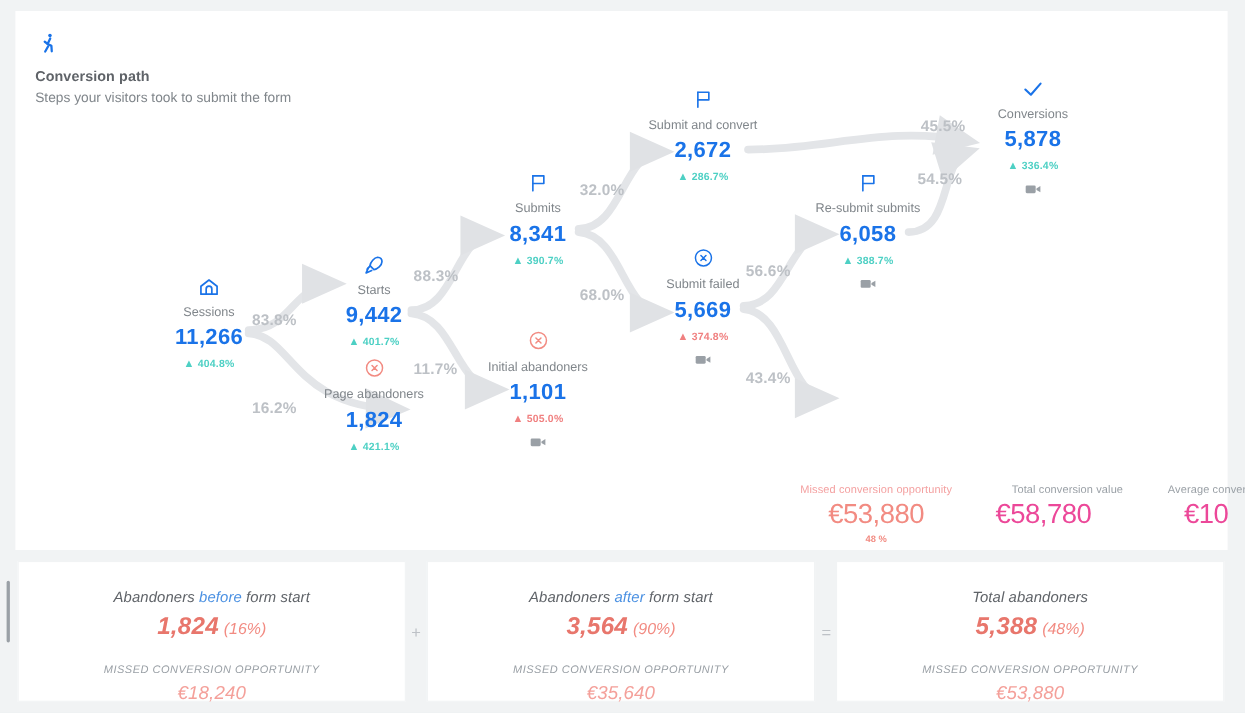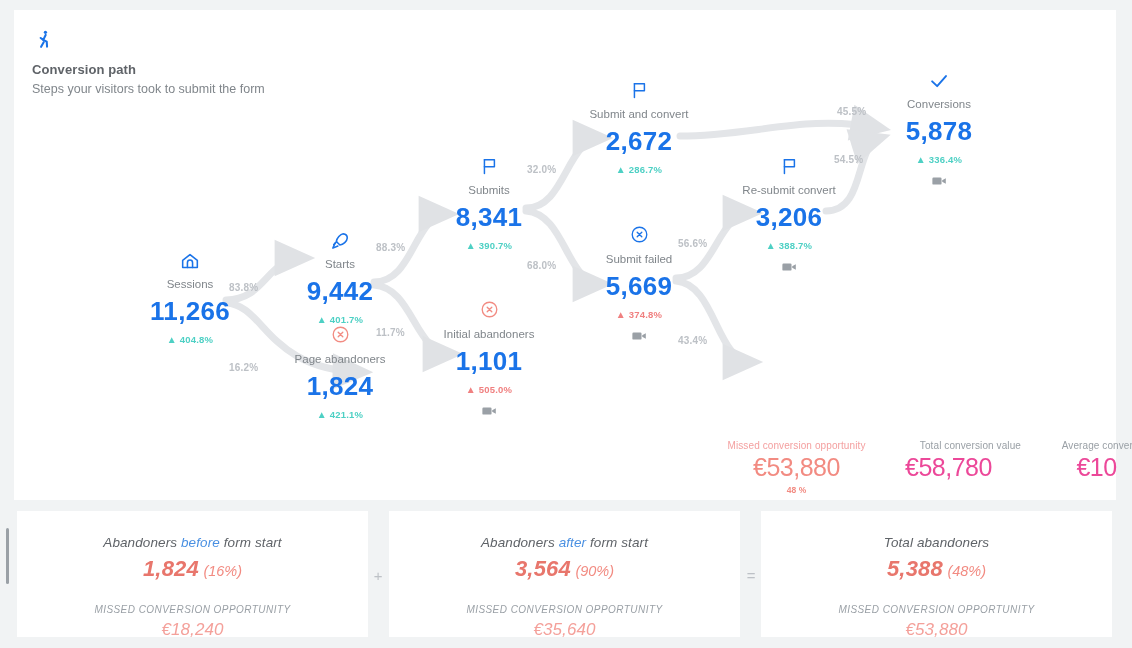--- a/index.html
+++ b/index.html
@@ -36,30 +36,30 @@
   .hdr-sub { margin-top: 5px; font-size: 12.5px; color: #80868b; }
 
   
   .flow-svg { position: absolute; left: 0; top: 0; width: 1102px; height: 440px; }
 
   
   .node { position: absolute; text-align: center; width: 170px; }
   .node .n-icon { height: 24px; margin-bottom: 3px; }
   .node .n-icon svg { display: inline-block; vertical-align: middle; }
   .node .n-label { font-size: 11.5px; color: #80868b; line-height: 14px; }
-  .node .n-value { font-size: 26px; color: #1a73e8; font-weight: 700; margin-top: 5px; letter-spacing: .3px; }
+  .node .n-value { font-size: 20px; color: #1a73e8; font-weight: 700; margin-top: 5px; letter-spacing: .3px; }
   .node .n-delta { font-size: 9.5px; margin-top: 7px; font-weight: 700; letter-spacing: .2px; }
   .node .n-delta.up   { color: #4dd0c4; }
   .node .n-delta.down { color: #f08080; }
   .node .n-delta .arw { font-size: 10px; }
   .node .n-video { margin-top: 8px; height: 14px; }
 
   
   .pct {
-    position: absolute; font-size: 10px; color: #bdc1c6; font-weight: 700;
+    position: absolute; font-size: 14px; color: #bdc1c6; font-weight: 700;
     letter-spacing: .2px; white-space: nowrap;
   }
 
   
   .kpis { position: absolute; left: 700px; top: 430px; width: 390px; height: 56px; }
   .kpi { position: absolute; text-align: center; }
   .kpi .k-label { font-size: 10px; letter-spacing: .1px; }
   .kpi .k-value { font-size: 25px; font-weight: 400; margin-top: 2px; letter-spacing: -.5px; }
   .kpi .k-sub { font-size: 8.5px; margin-top: 3px; font-weight: 700; }
   .kpi.red .k-label { color: #f4a0a0; }
@@ -247,22 +247,22 @@
       </div>
     </div>
 
     <div class="node" style="left:690px;top:146px">
       <div class="n-icon">
         <svg width="21" height="21" viewBox="0 0 24 24" fill="none" stroke="#1a73e8" stroke-width="1.7" stroke-linecap="round" stroke-linejoin="round">
           <path d="M6.2 20 V4.4"></path>
           <path d="M6.2 4.4 H17.6 V12.4 H6.2"></path>
         </svg>
       </div>
-      <div class="n-label">Re-submit convert</div>
-      <div class="n-value">3,206</div>
+      <div class="n-label">Re-submit submits</div>
+      <div class="n-value">6,058</div>
       <div class="n-delta up"><span class="arw">▲</span> <span>388.7%</span></div>
       <div class="n-video">
         <svg width="15" height="12" viewBox="0 0 20 14" fill="#9aa0a6">
           <rect x="0.5" y="2.4" width="12.2" height="9.4" rx="1.6"></rect>
           <path d="M13.6 6.0 L18.4 3.2 V10.8 L13.6 8.0 Z"></path>
         </svg>
       </div>
     </div>
 
 

